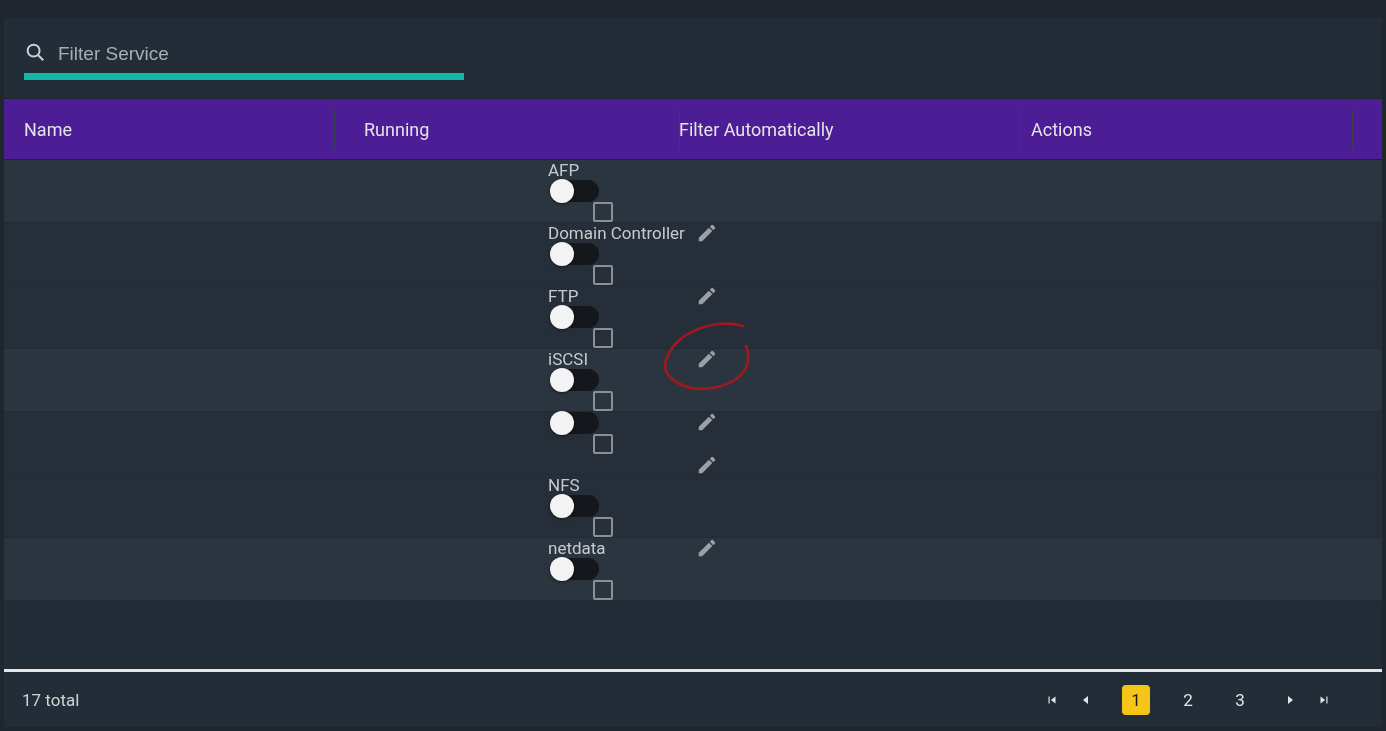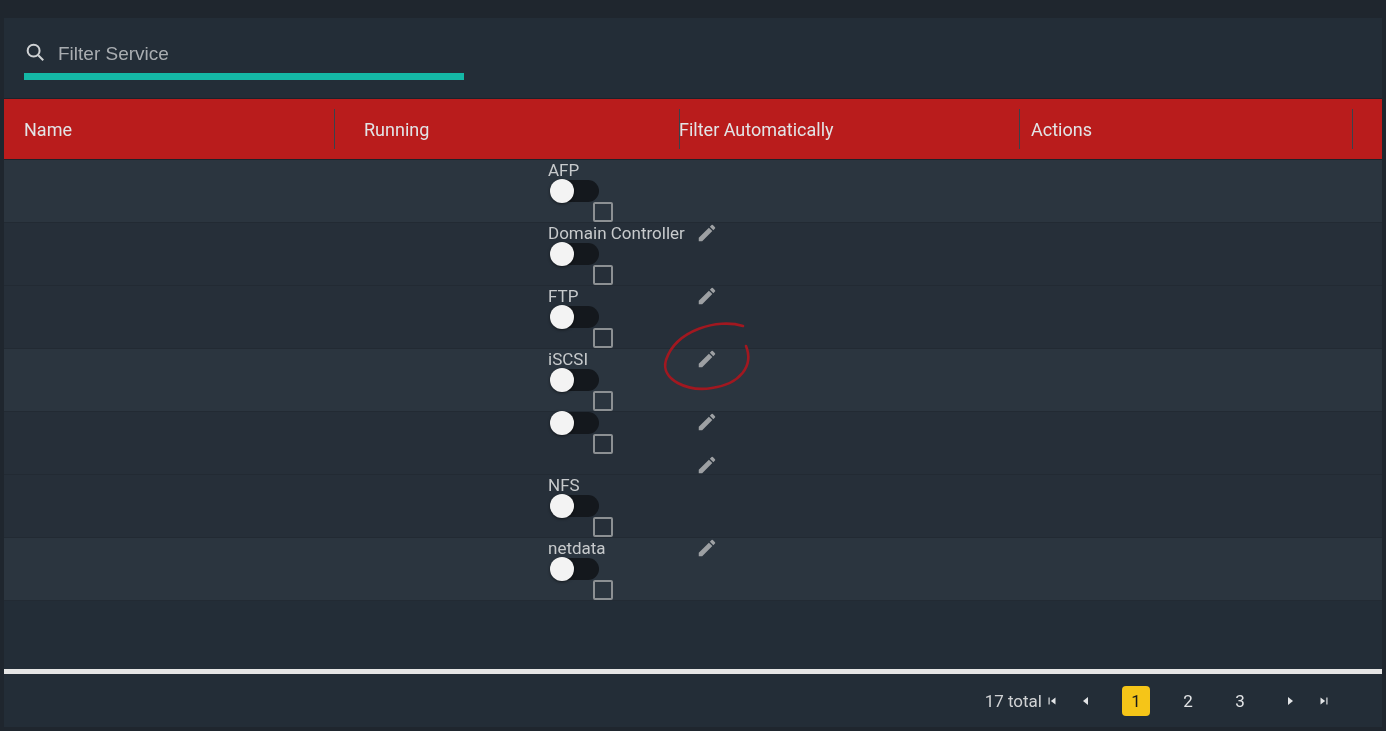--- a/index.html
+++ b/index.html
@@ -41,21 +41,21 @@
     font-size: 19px;
     margin-left: 12px;
     width: 100%;
     padding: 6px 0;
   }
   .search-input::placeholder { color: #a9adb1; }
   .header-row {
     display: flex;
     align-items: center;
     height: 62px;
-    background: #b91c1c;
+    background: #4c1d95;
     border-top: 1px solid #1b232b;
     border-bottom: 1px solid #1b232b;
     position: relative;
   }
   .col-name { width: 330px; padding-left: 20px; }
   .col-running { width: 345px; padding-left: 30px; }
   .col-auto { width: 340px; text-align: left; }
   .col-actions { flex: 1; padding-left: 12px; }
   .header-row .cell { font-size: 18px; color: #e2e4e6; }
   .vsep {
@@ -119,25 +119,25 @@
   .annot {
     position: absolute;
     pointer-events: none;
     left: -20px; top: -30px;
     width: 120px; height: 80px;
   }
 
   .footer {
     height: 58px;
     background: #232d37;
-    border-top: 5px solid #e5e5e5;
+    border-top: 3px solid #e5e5e5;
     display: flex;
     align-items: center;
     padding: 0 18px;
-    justify-content: flex-end;
+    justify-content: space-between;
   }
   .total { font-size: 17px; color: #d0d2d4; }
   .pager { display: flex; align-items: center; gap: 14px; margin-right: 30px; }
   .pager .pbtn {
     cursor: pointer;
     display: flex; align-items: center; justify-content: center;
     width: 20px; height: 20px;
     color: #e2e4e6;
   }
   .pager .pnum {

